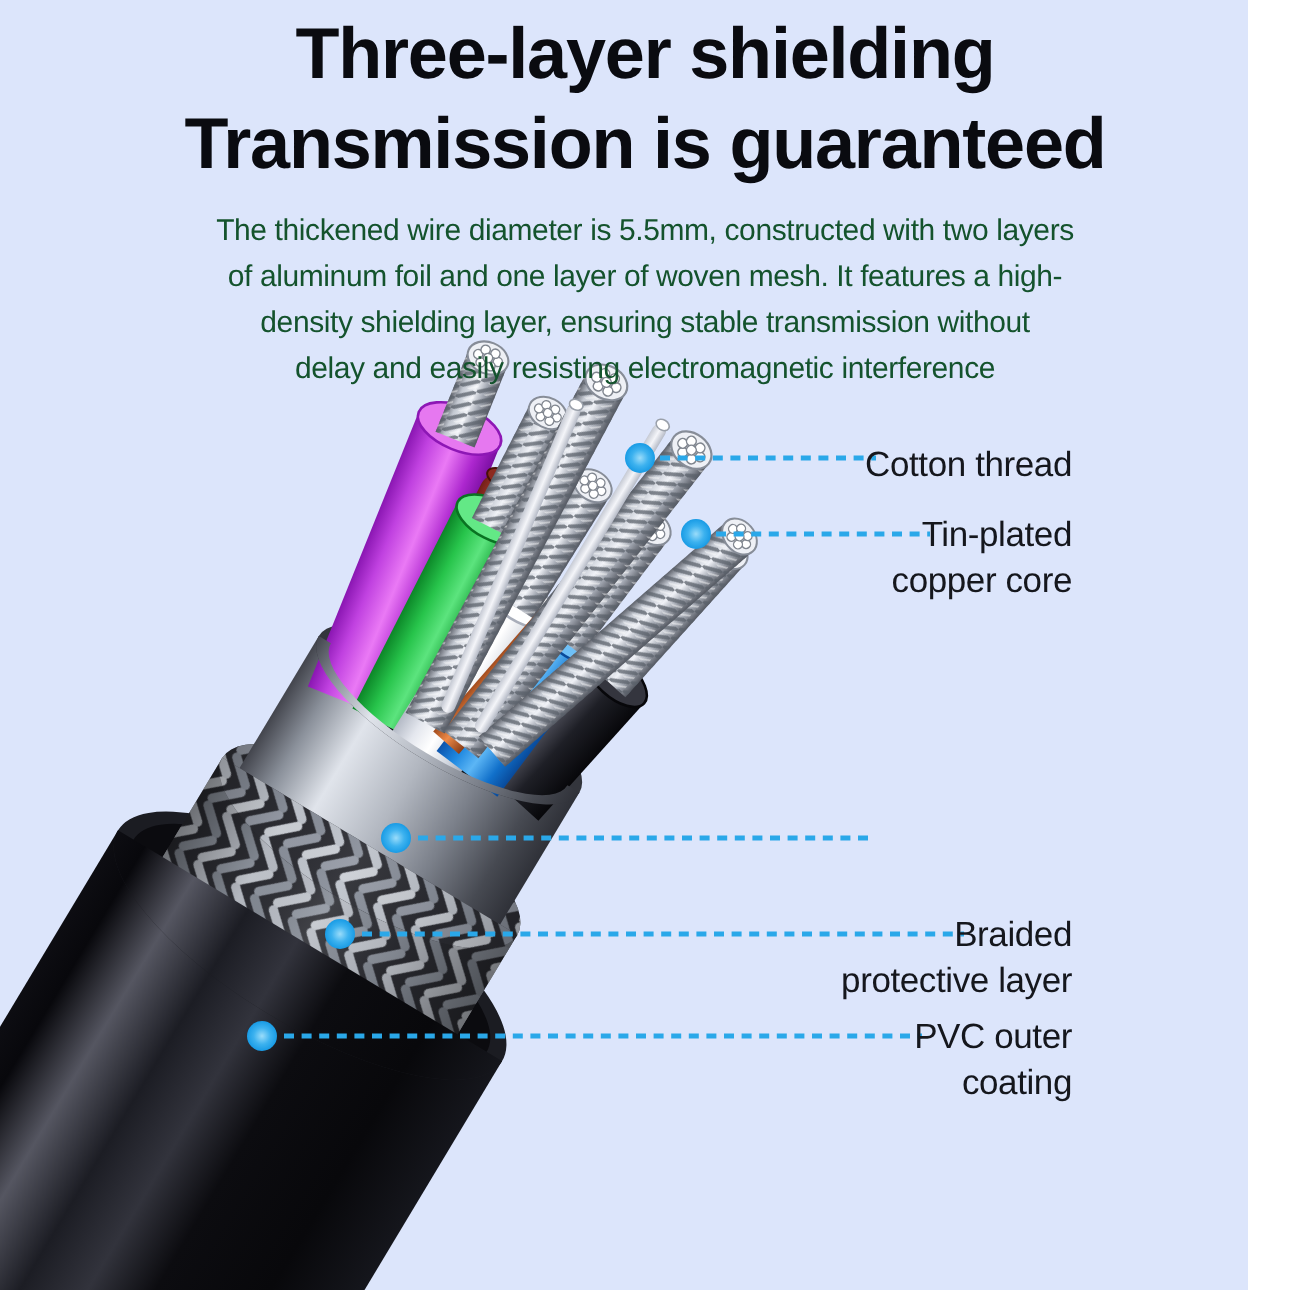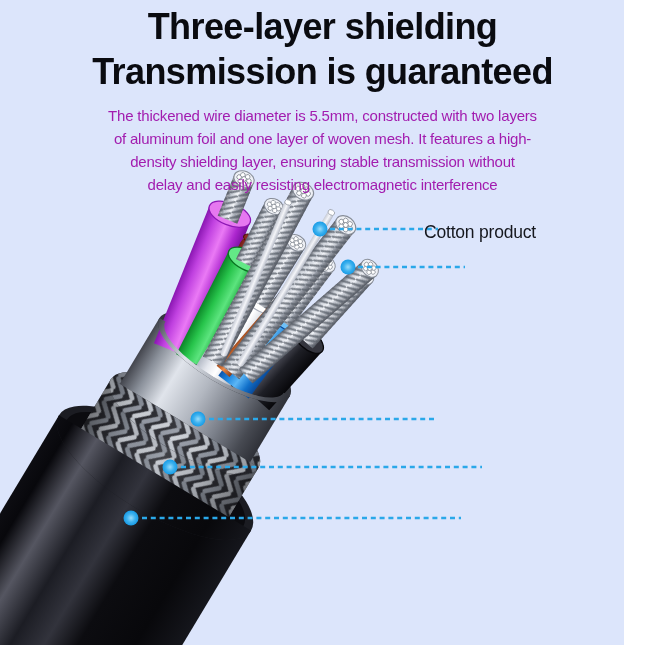--- a/index.html
+++ b/index.html
@@ -8,21 +8,21 @@
     background:#dce5fb;
     font-family:"Liberation Sans", sans-serif;
   }
   .stage svg{position:absolute;left:0;top:0;}
   .hdr{position:absolute;left:0;top:4px;width:645px;text-align:center;z-index:3;}
   .title{
     font-size:36px;line-height:45px;font-weight:700;color:#0a0b10;
     letter-spacing:-0.6px;margin:0;
   }
   .subtitle{
-    margin:10px auto 12px;font-size:15px;line-height:23px;color:#a21caf;
+    margin:10px auto 12px;font-size:15px;line-height:23px;color:#14532d;
     letter-spacing:-0.2px;font-weight:400;
   }
   .callout-label{
     position:absolute;right:88px;text-align:right;z-index:3;
     font-size:17.5px;line-height:23px;color:#15171d;font-weight:500;
     letter-spacing:-0.2px;white-space:nowrap;
   }
   .lbl-0{top:221px;}
   .lbl-1{top:256px;}
   .lbl-2{top:408px;}
@@ -299,16 +299,19 @@
       <circle cx="170" cy="467" r="7.5"></circle>
       <circle cx="131" cy="518" r="7.5"></circle>
     </g>
   </svg>
 
   <header class="hdr">
     <h1 class="title">Three-layer shielding<br>Transmission is guaranteed</h1>
     <p class="subtitle">The thickened wire diameter is 5.5mm, constructed with two layers<br>of aluminum foil and one layer of woven mesh. It features a high-<br>density shielding layer, ensuring stable transmission without<br>delay and easily resisting electromagnetic interference</p>
   </header>
 
-  <div class="callout-label lbl-0">Cotton product</div>
+  <div class="callout-label lbl-0">Cotton thread</div>
+  <div class="callout-label lbl-1">Tin-plated<br>copper core</div>
+  <div class="callout-label lbl-3">Braided<br>protective layer</div>
+  <div class="callout-label lbl-4">PVC outer<br>coating</div>
 
 
 </div>
 
 </body></html>

